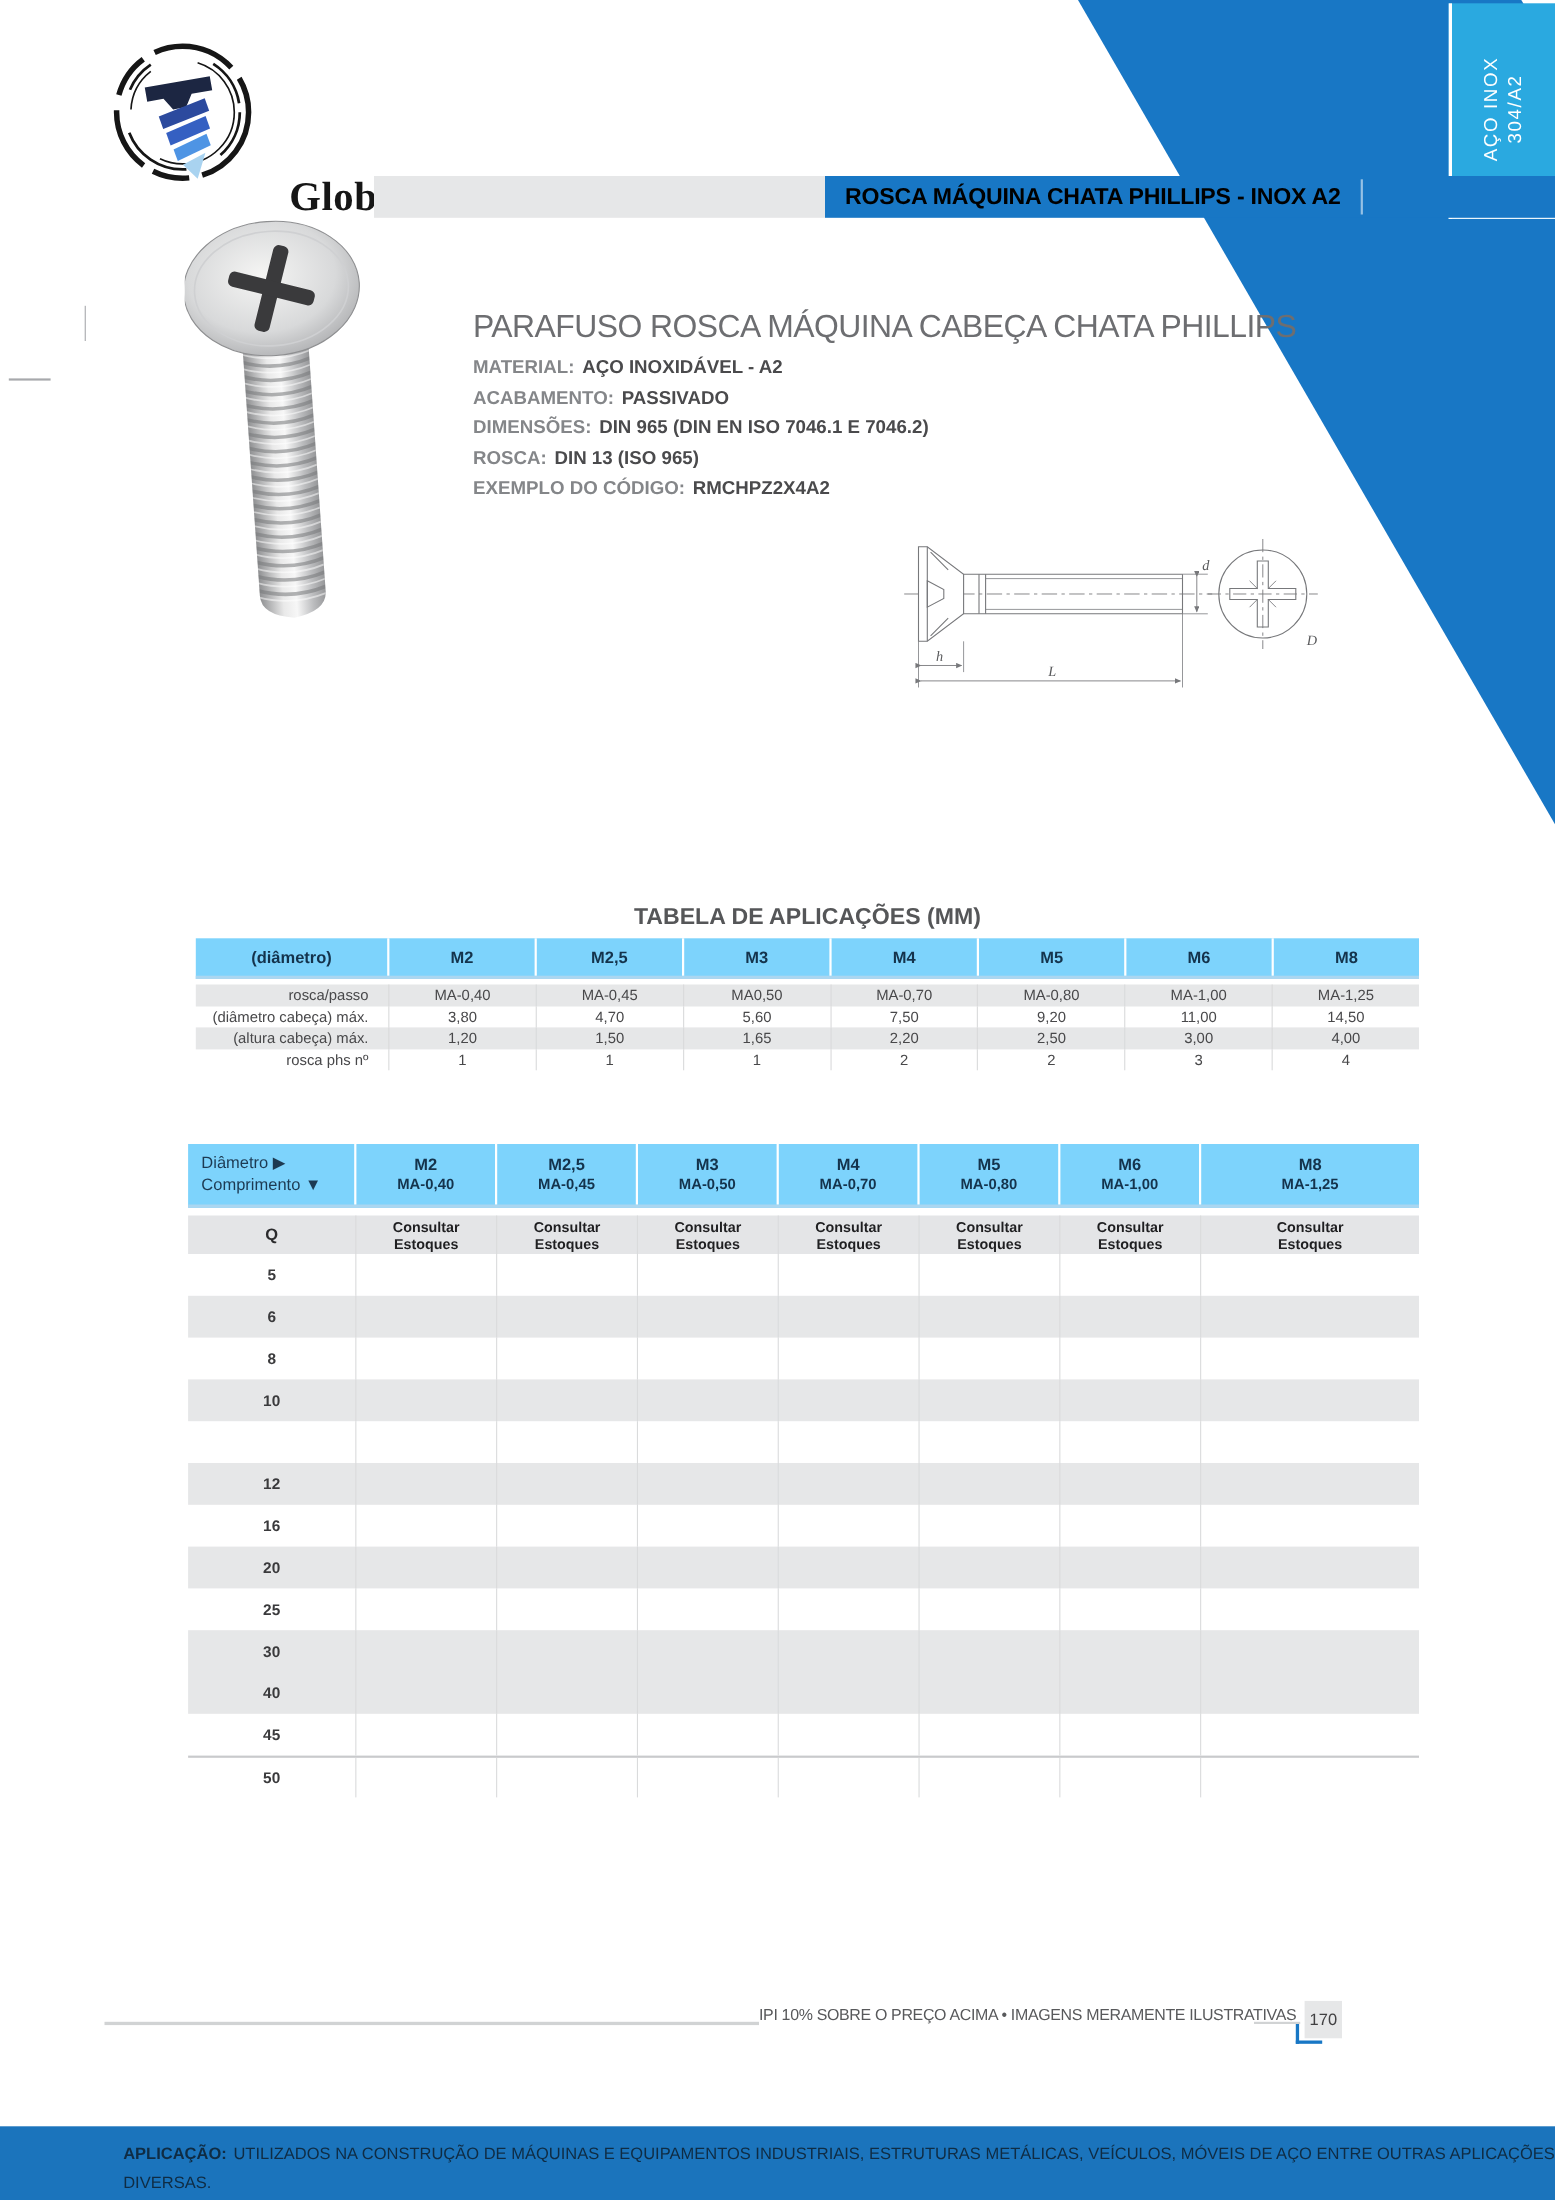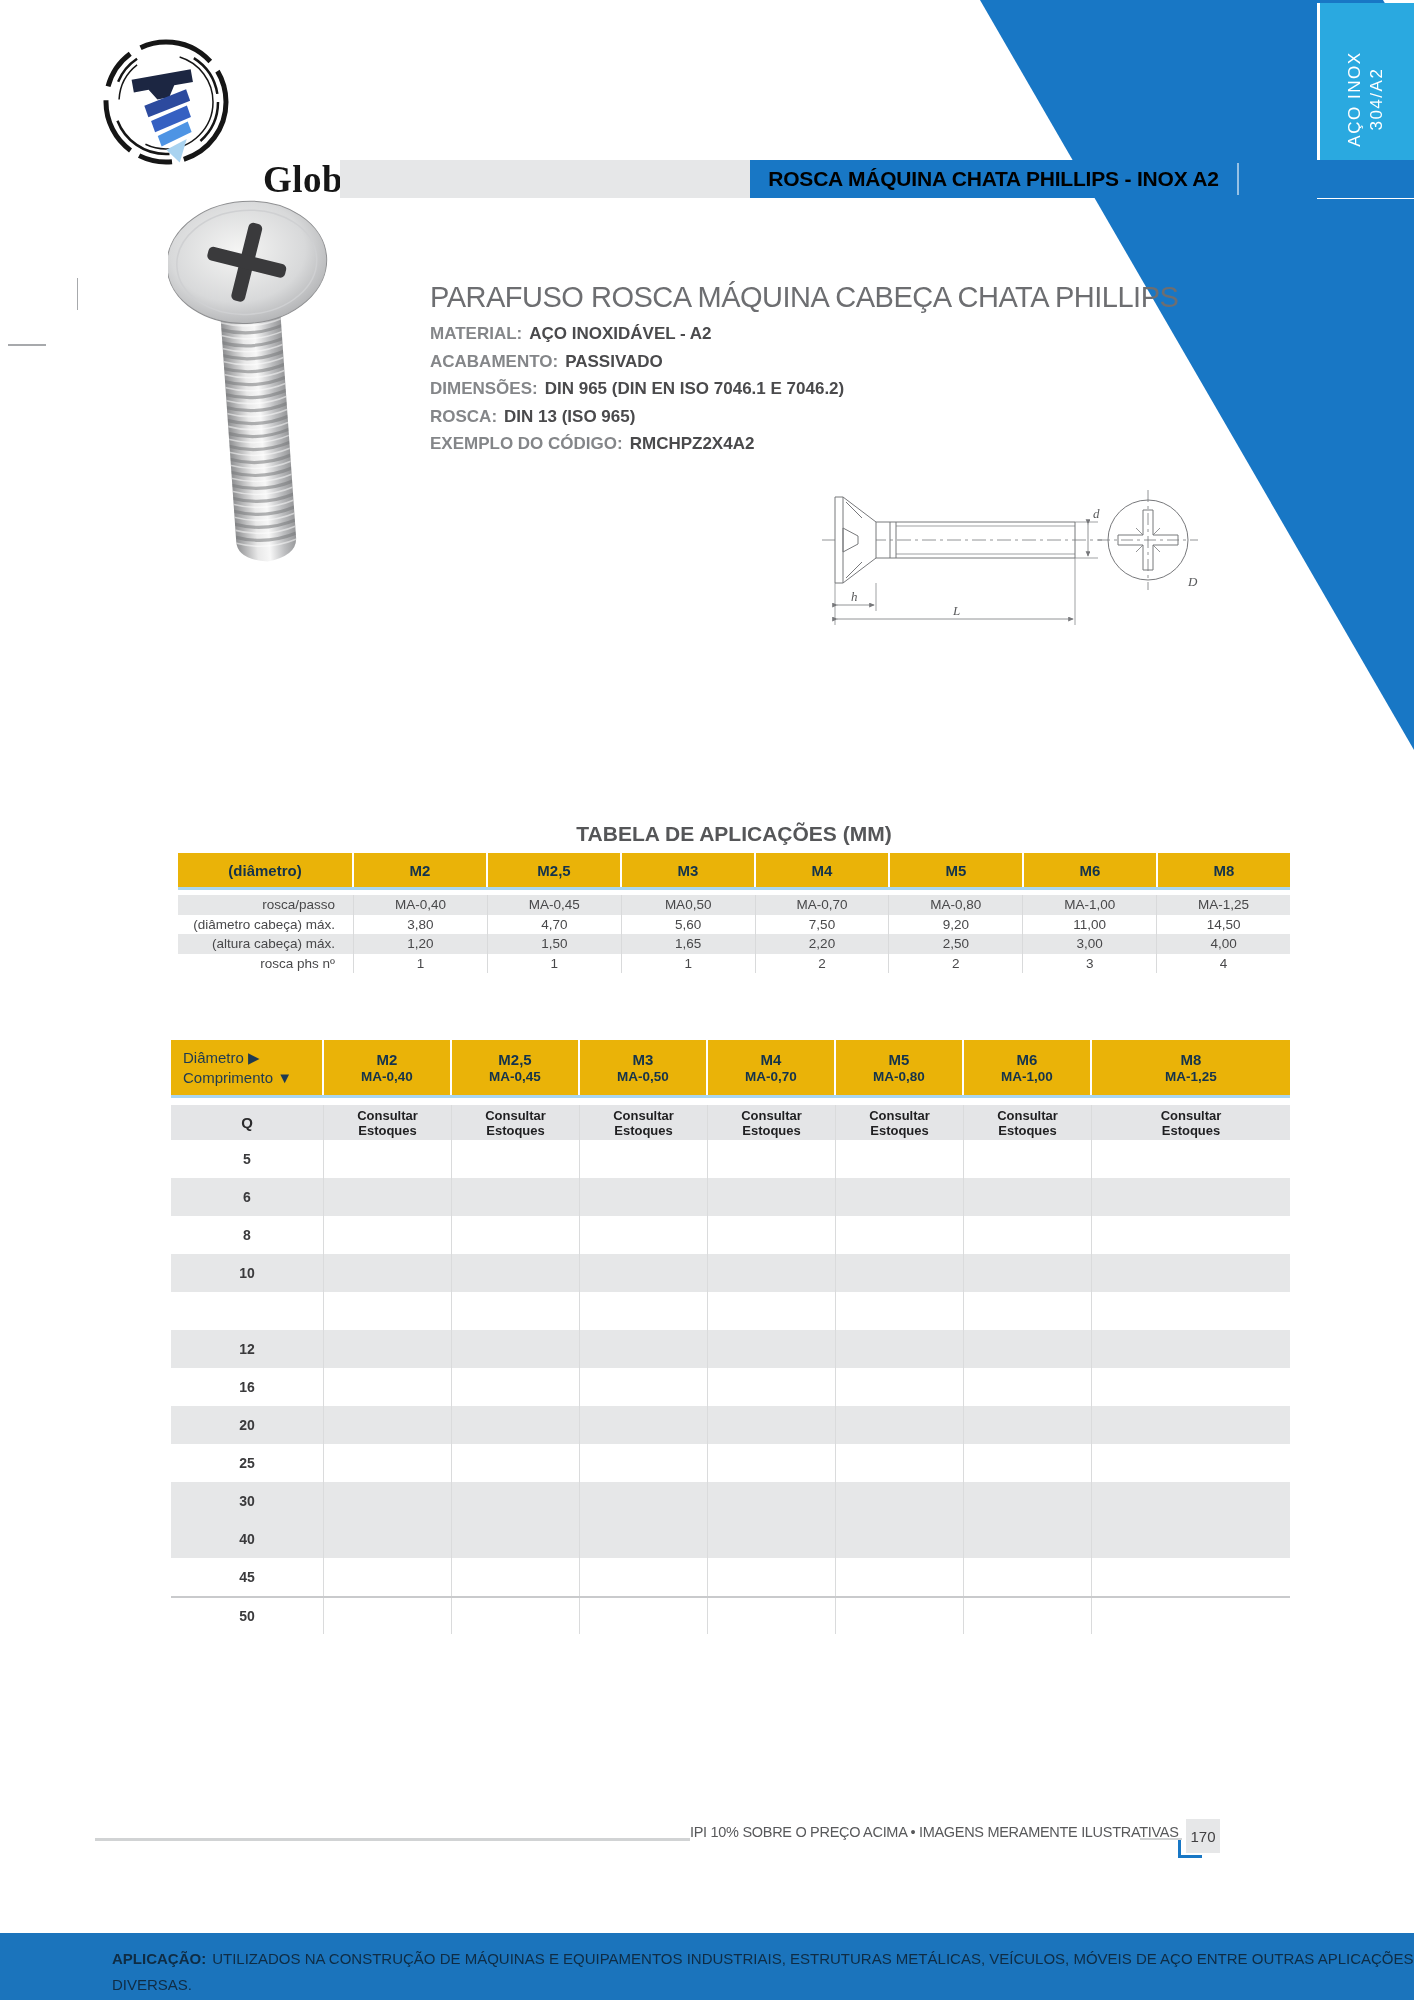--- a/index.html
+++ b/index.html
@@ -32,21 +32,21 @@
   .prod-title{position:absolute;left:430px;top:281px;font-size:29px;color:#6D6E71;
     letter-spacing:-.5px;white-space:nowrap;}
   .specs{position:absolute;left:430px;top:320px;}
   .spec{font-size:17px;font-weight:bold;line-height:27.5px;white-space:nowrap;}
   .spec-label{color:#848689;margin-right:7px;}
   .spec-value{color:#4A4A4C;}
   .tech{position:absolute;left:810px;top:478px;width:400px;height:160px;}
   .tech text{font-family:"Liberation Serif",serif;font-style:italic;font-size:13px;fill:#58595B;}
   
   .tbl-title{position:absolute;text-align:center;font-weight:bold;font-size:21px;color:#555658;}
-  .hrow{display:flex;background:#eab308;border-bottom:3px solid #AAD6F0;box-sizing:border-box;}
+  .hrow{display:flex;background:#7dd3fc;border-bottom:3px solid #AAD6F0;box-sizing:border-box;}
   .hcell{display:flex;flex-direction:column;align-items:center;justify-content:center;
     color:#14334C;font-weight:bold;border-right:2px solid #fff;box-sizing:border-box;}
   .hcell:last-child{border-right:none;}
   
   .dim-wrap{position:absolute;left:178px;top:853px;width:1112px;}
   .dim-wrap .hrow{height:37px;}
   .dim-wrap .hcell{font-size:15px;}
   .d-c0{width:176px;flex:none;}
   .dcell{flex:1;}
   .dim-body{margin-top:5px;}

